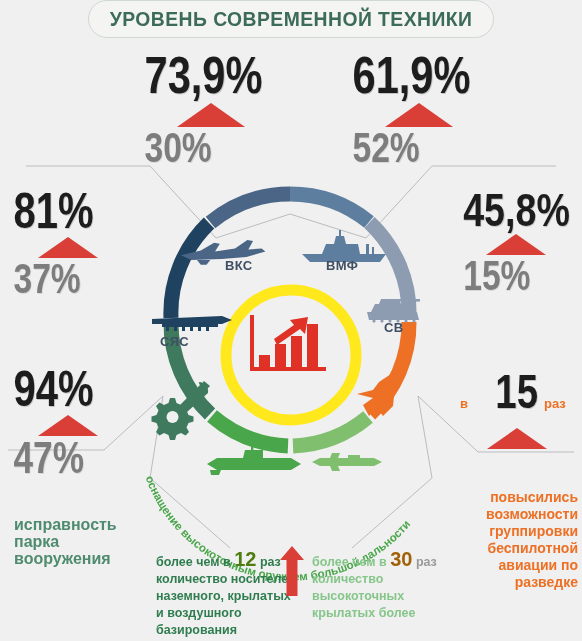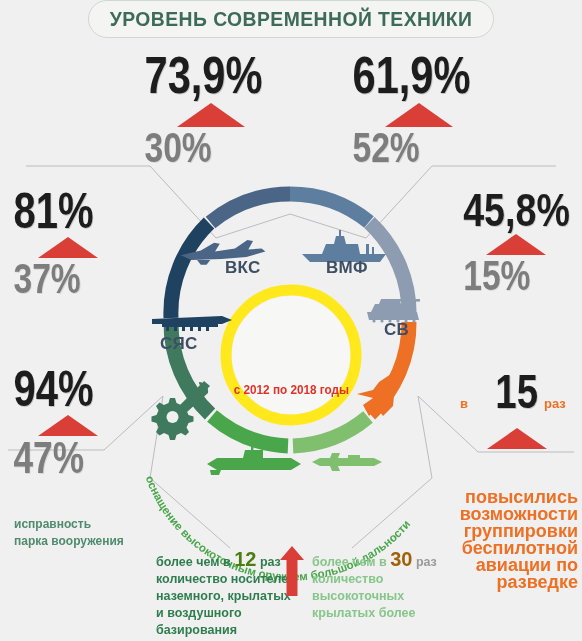--- a/index.html
+++ b/index.html
@@ -57,46 +57,46 @@
     display:flex;flex-direction:column;align-items:center;justify-content:center;
   }
   .center-years{
     font-family:"Liberation Sans Narrow","Liberation Sans",sans-serif;
     font-size:12.5px;font-weight:bold;color:#e03127;margin-top:3px;white-space:nowrap;
     transform:scaleX(.94);
   }
 
   
   .ring-lab{
-    position:absolute;font-size:17px;font-weight:bold;color:#3f4f63;
+    position:absolute;font-size:13px;font-weight:bold;color:#3f4f63;
     font-family:"Liberation Sans", sans-serif;letter-spacing:.3px;
   }
 
   
   .btm{position:absolute;font-family:"Liberation Sans Narrow","Liberation Sans",sans-serif;
        font-weight:bold;font-size:12.5px;line-height:17px;}
   .btm .mult{font-size:20px;color:#4d7c0f;}
   .btm-left{left:156px;top:551px;width:152px;color:#2f7d4f;}
   .btm-right{left:312px;top:551px;width:150px;color:#86c68a;}
   .btm-right .mult{color:#a16207;}
   .btm-right .raz{color:#9a9a9a;}
 
   .up-arrow{position:absolute;left:280px;top:546px;width:24px;height:50px;}
 
   
   .left-label{
     position:absolute;left:14px;top:516px;width:112px;
     font-family:"Liberation Sans Narrow","Liberation Sans",sans-serif;
-    font-weight:bold;font-size:12px;line-height:17px;color:#4f8b6e;text-align:left;
+    font-weight:bold;font-size:16px;line-height:17px;color:#4f8b6e;text-align:left;
   }
   
   .right-label{
     position:absolute;left:440px;top:489px;width:138px;
     font-family:"Liberation Sans Narrow","Liberation Sans",sans-serif;
-    font-weight:bold;font-size:18px;line-height:17px;color:#ed7024;text-align:right;
+    font-weight:bold;font-size:14px;line-height:17px;color:#ed7024;text-align:right;
   }
   .razbox{position:absolute;font-family:"Liberation Sans Narrow","Liberation Sans",sans-serif;
           font-weight:bold;color:#ed7024;font-size:13px;}
 </style>
 </head>
 <body>
 
 <div id="stage">
 
   <svg id="ring" width="582" height="641">
@@ -199,24 +199,20 @@
     </g>
 
     <defs>
       <path id="curvepath" d="M 143 470 A 155 155 0 0 0 440 470" fill="none"></path>
     </defs>
     <text font-family="Liberation Sans, sans-serif" font-size="11.5" font-weight="bold" fill="#4aa64a">
       <textPath href="#curvepath" startOffset="2%" id="curve-caption-path">оснащение высокоточным оружием большой дальности</textPath>
     </text>
   </svg>
 
-  <div class="center-disc">
-    <div style="height:66px"></div>
-    <div class="center-years">с 2012 по 2018 годы</div>
-  </div>
 
   <div class="ring-lab" style="left:225px;top:258px;">ВКС</div>
   <div class="ring-lab" style="left:326px;top:258px;">ВМФ</div>
   <div class="ring-lab" style="left:384px;top:320px;">СВ</div>
   <div class="ring-lab" style="left:160px;top:334px;">СЯС</div>
 
   <div class="stat" style="left:128px;top:52px;width:165px;">
     <div class="big" style="font-size:52px;">73,9%</div>
     <div class="tri"></div>
     <div class="small" style="font-size:42px;">30%</div>

